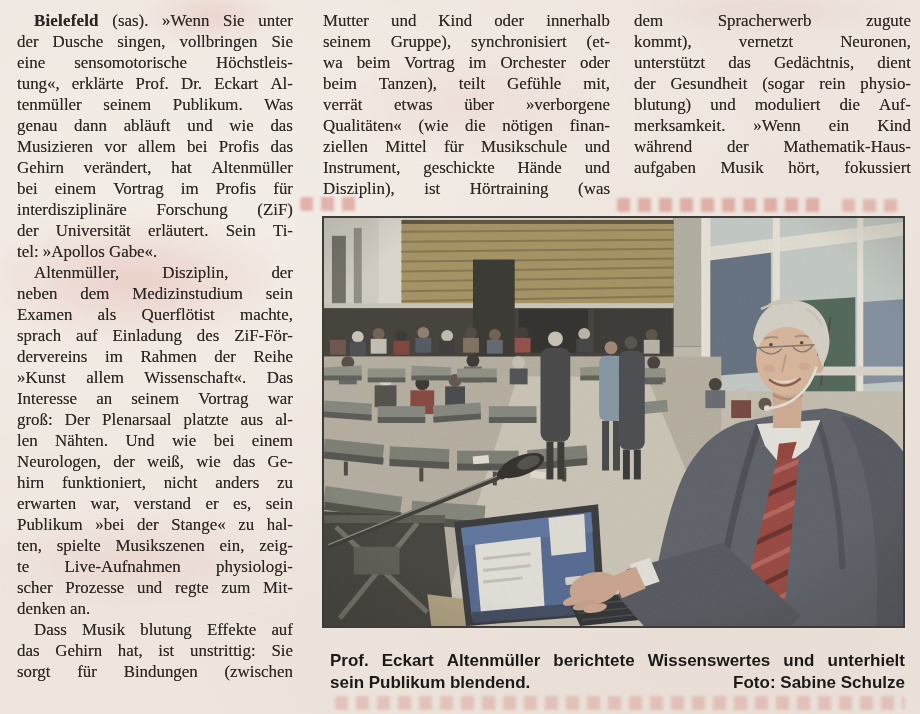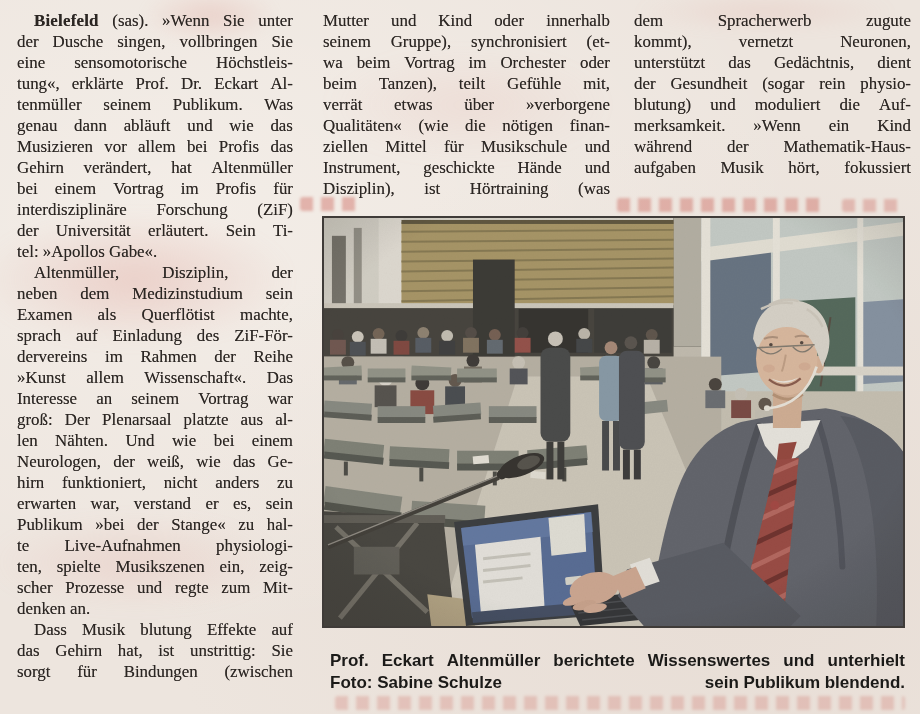--- a/index.html
+++ b/index.html
@@ -234,30 +234,30 @@
       </div>
       <div class="line">
         <span>Publikum</span>
         <span>»bei</span>
         <span>der</span>
         <span>Stange«</span>
         <span>zu</span>
         <span>hal-</span>
       </div>
       <div class="line">
-        <span>te</span>
-        <span>Live-Aufnahmen</span>
-        <span>physiologi-</span>
-      </div>
-      <div class="line">
         <span>ten,</span>
         <span>spielte</span>
         <span>Musikszenen</span>
         <span>ein,</span>
         <span>zeig-</span>
+      </div>
+      <div class="line">
+        <span>te</span>
+        <span>Live-Aufnahmen</span>
+        <span>physiologi-</span>
       </div>
       <div class="line">
         <span>scher</span>
         <span>Prozesse</span>
         <span>und</span>
         <span>regte</span>
         <span>zum</span>
         <span>Mit-</span>
       </div>
       <div class="line end">denken an.</div>
@@ -700,18 +700,18 @@
     <div class="cap-line">
         <span>Prof.</span>
         <span>Eckart</span>
         <span>Altenmüller</span>
         <span>berichtete</span>
         <span>Wissenswertes</span>
         <span>und</span>
         <span>unterhielt</span>
       </div>
     <div class="cap-line">
+      <span>sein Publikum blendend.</span>
       <span>Foto: Sabine Schulze</span>
-      <span>sein Publikum blendend.</span>
     </div>
   </div>
 
 </div>
 
 </body></html>

